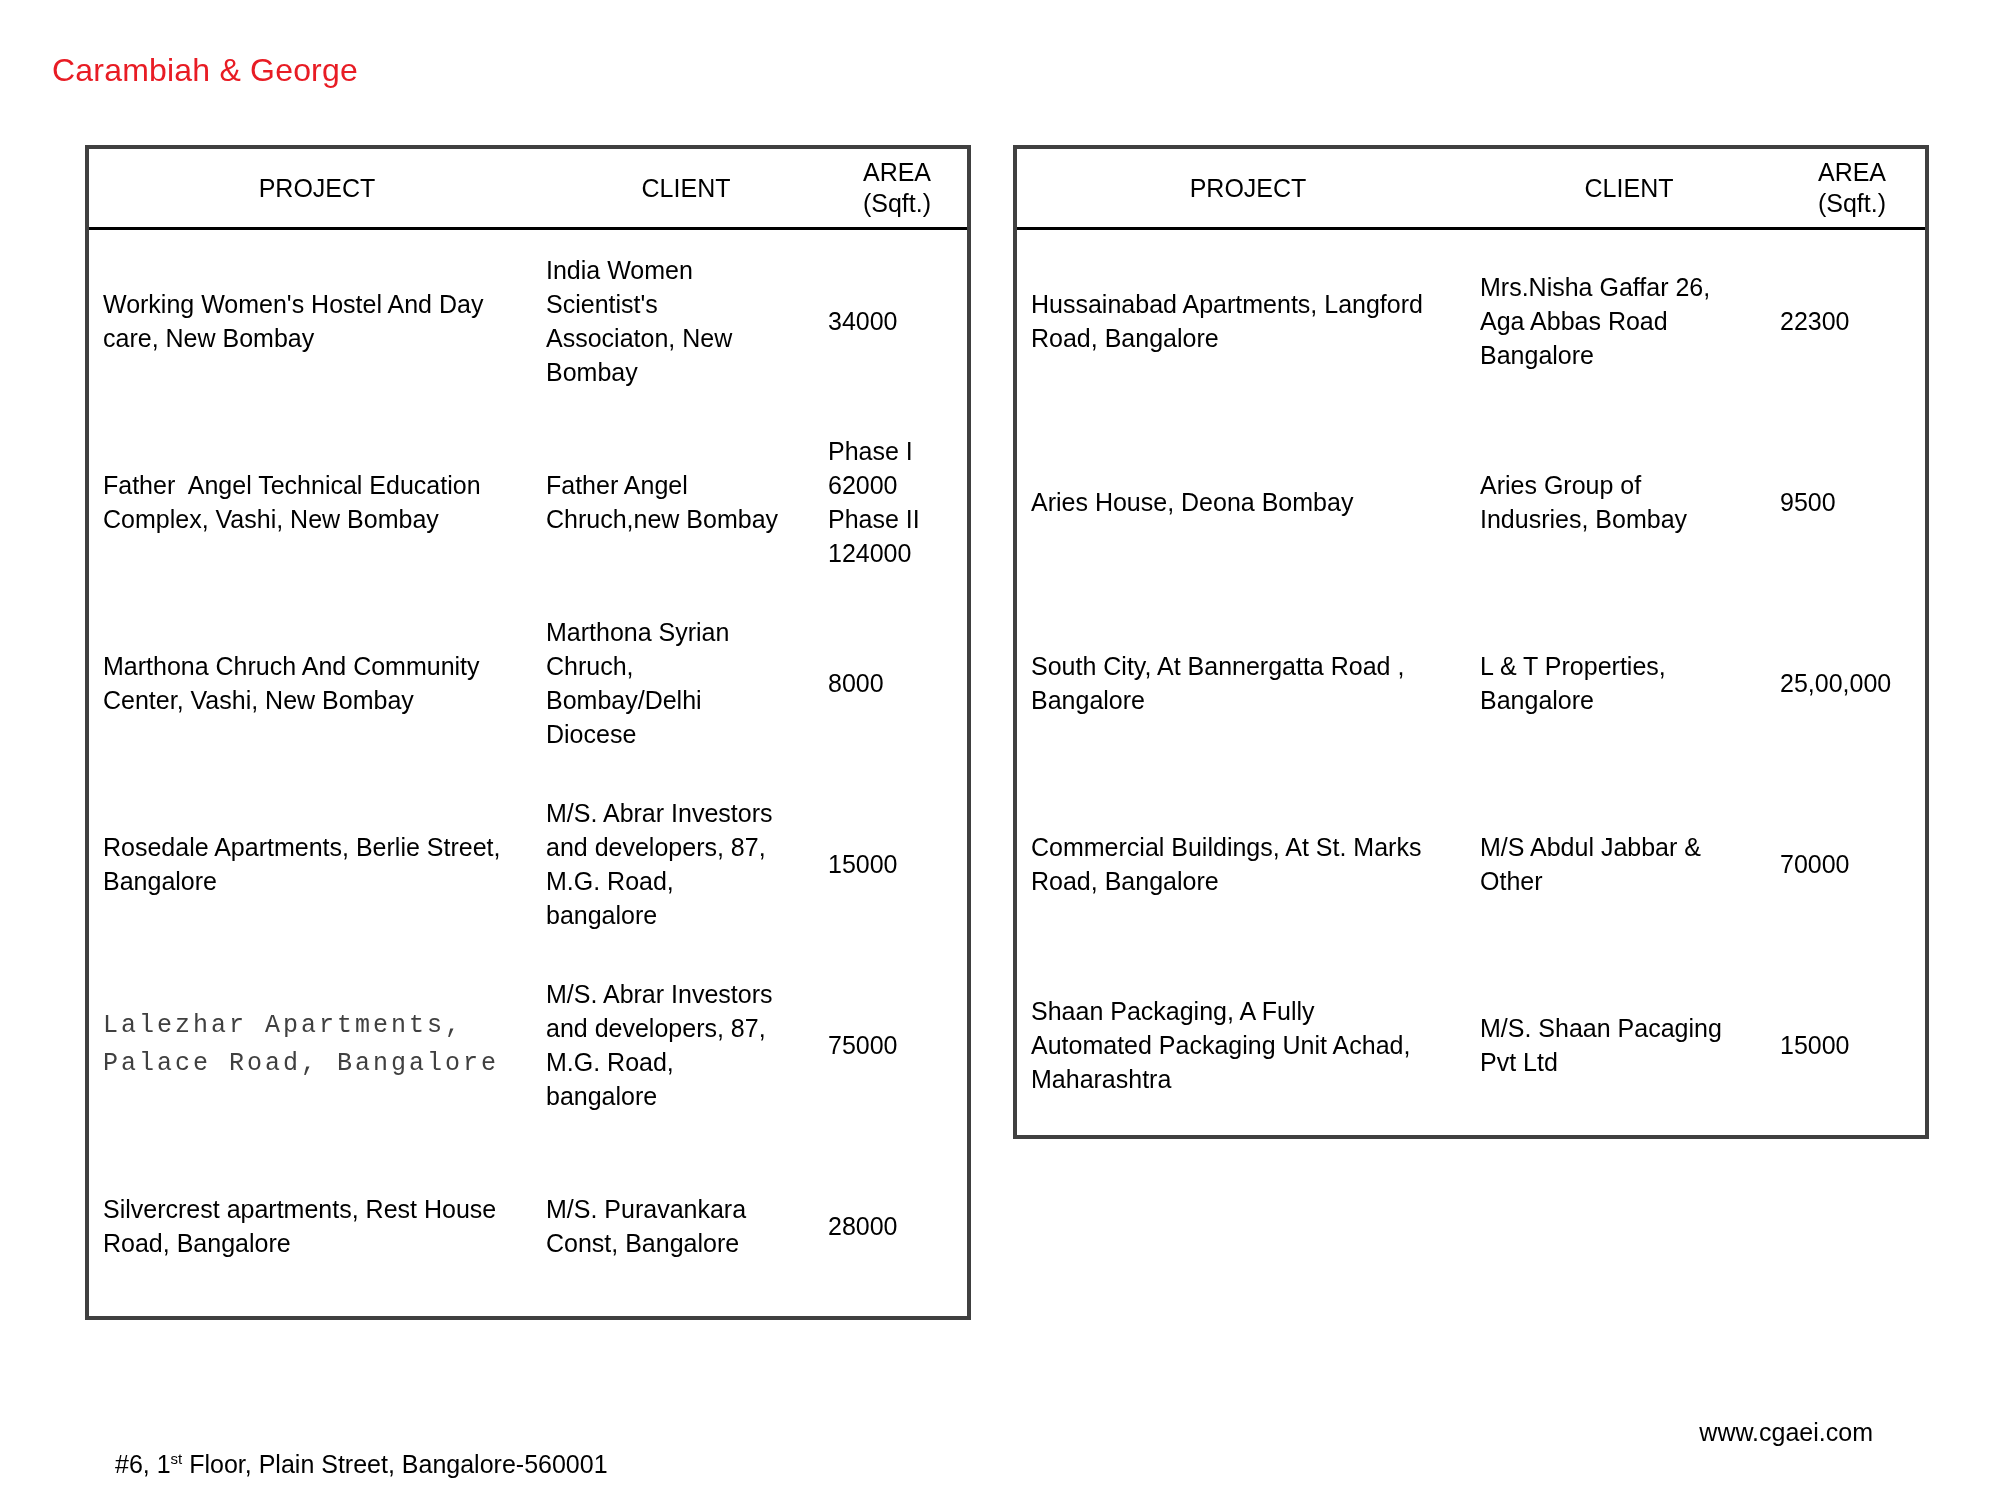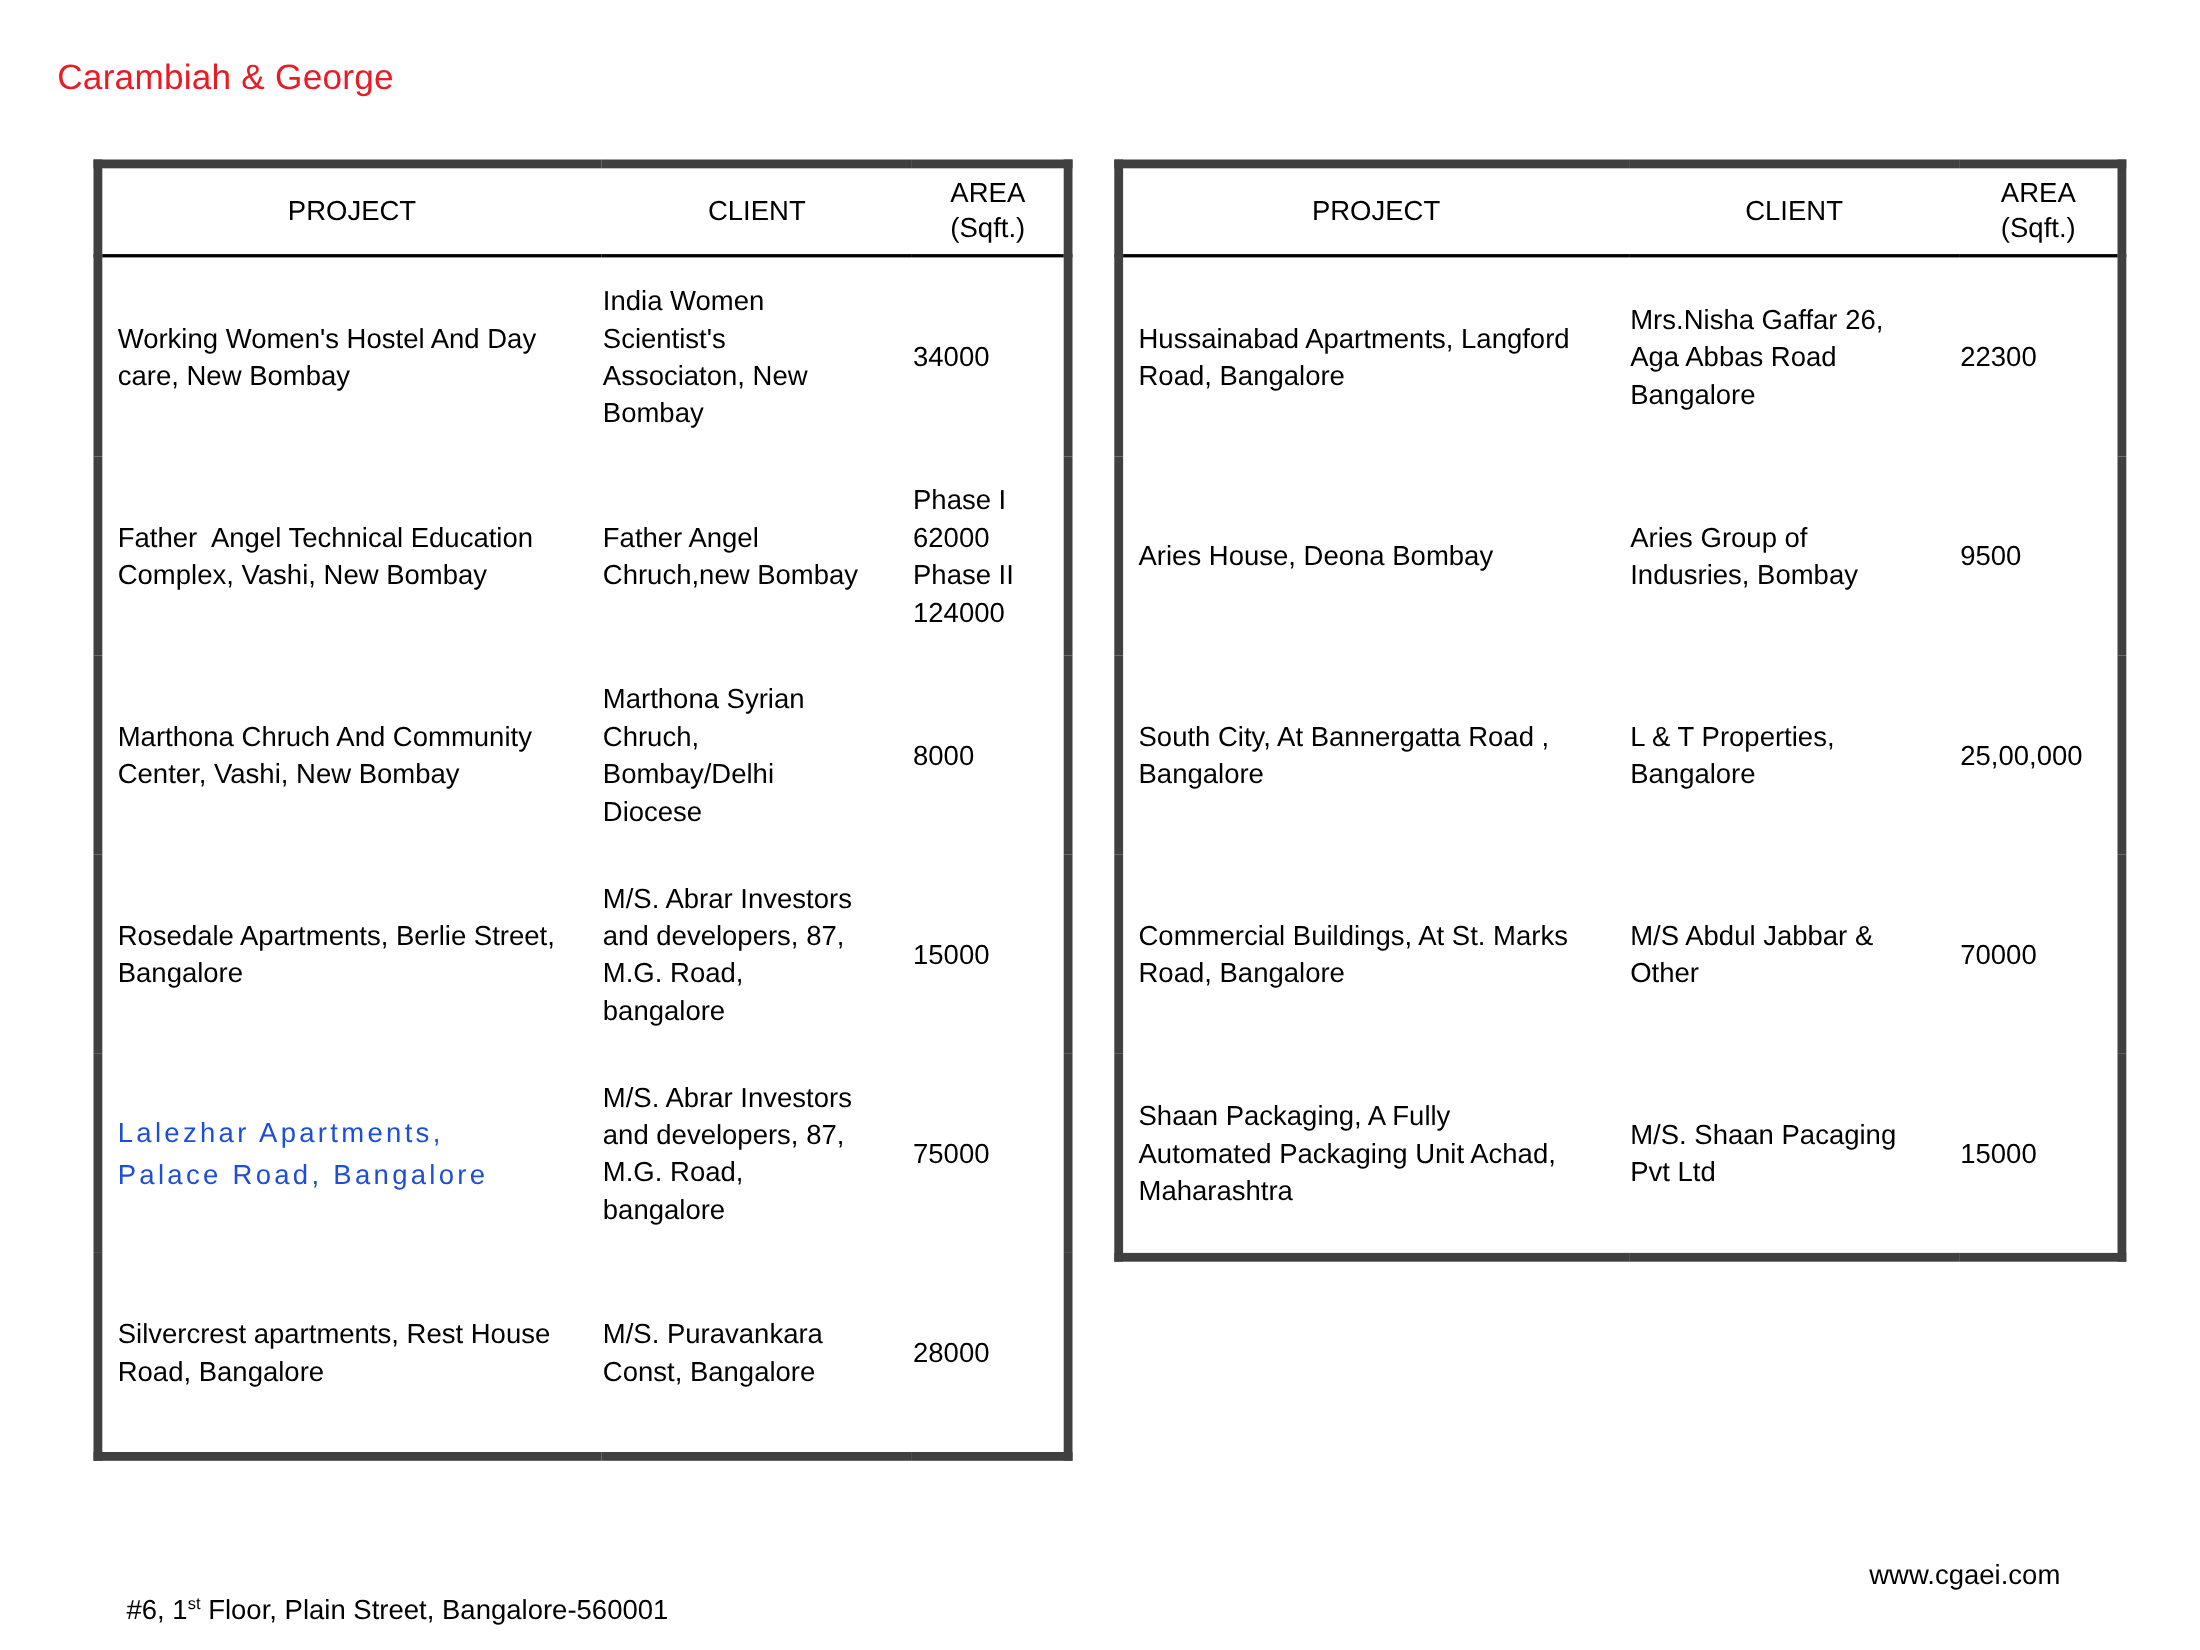--- a/index.html
+++ b/index.html
@@ -8,39 +8,39 @@
     font-family:"Liberation Sans", sans-serif; color:#000;
     overflow:hidden;
   }
   .doc-title {
     position:absolute; left:52px; top:52px;
     font-size:32px; color:#e81c24; letter-spacing:0.2px;
   }
   table.tbl {
     position:absolute; top:145px;
     border-collapse:collapse; table-layout:fixed;
-    border:8px solid #404040;
+    border:4px solid #404040;
   }
   .tbl-left  { left:85px;   width:882px; }
   .tbl-right { left:1013px; width:912px; }
   .tbl thead th {
     font-weight:normal; font-size:25px; text-align:center; vertical-align:middle;
     height:76px; line-height:31px; white-space:pre-wrap;
     border-bottom:3px solid #000;
   }
   .tbl td {
     vertical-align:middle; font-size:25px; line-height:34px;
     white-space:pre-wrap; height:179px;
   }
   .tbl td.project { padding-left:14px; padding-right:4px; }
   .tbl td.client  { padding-right:4px; }
   .tbl td.area    { text-align:left; }
   .tbl td.mono {
-    font-family:Liberation Sans, sans-serif;
-    font-size:25px; letter-spacing:3px; line-height:38px; color:#1d4ed8;
+    font-family:Liberation Mono, monospace;
+    font-size:25px; letter-spacing:3px; line-height:38px; color:#404040;
   }
   .footer-address {
     position:absolute; left:115px; top:1414px; font-size:25px;margin-top:36px;
   }
   .footer-address sup { font-size:15px; line-height:0; }
   .footer-site {
     position:absolute; right:127px; top:1418px; font-size:25px;
   }
 </style>
 </head>

